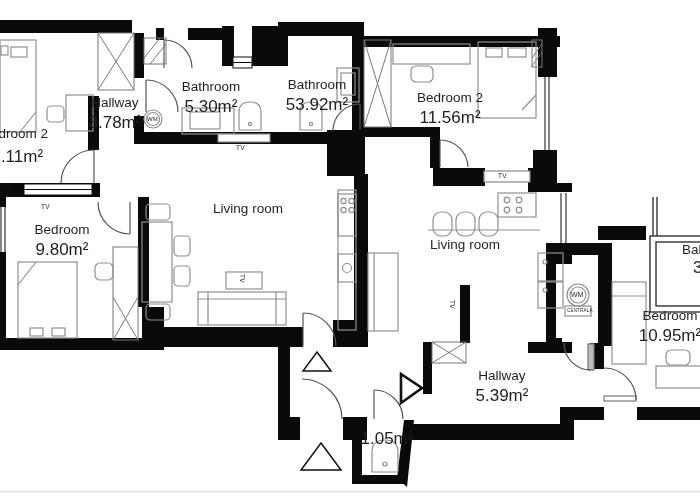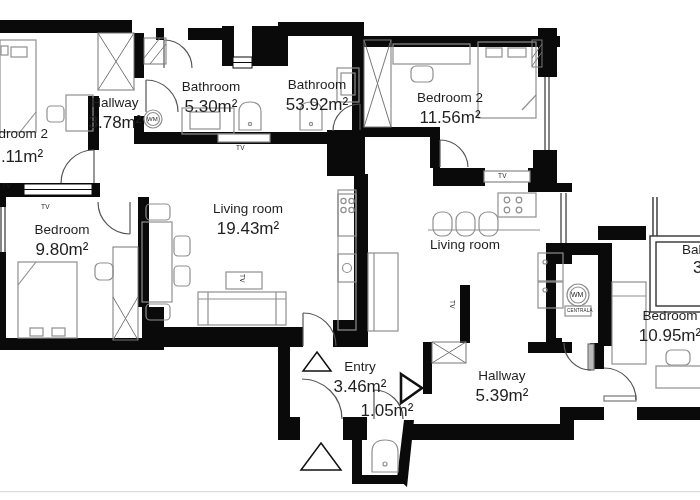--- a/index.html
+++ b/index.html
@@ -259,39 +259,34 @@
     <span class="rarea">11.56m²</span>
   </div>
 
   <div class="room-label" style="left:22px;top:222px;width:80px;">
     <span class="rname">Bedroom</span>
     <span class="rarea">9.80m²</span>
   </div>
 
   <div class="room-label" style="left:198px;top:201px;width:100px;">
     <span class="rname">Living room</span>
-    <span class="rarea">19.43m²</span>
   </div>
 
   <div class="room-label" style="left:415px;top:237px;width:100px;">
     <span class="rname">Living room</span>
   </div>
 
 
   <div class="room-label" style="left:460px;top:368px;width:84px;">
     <span class="rname">Hallway</span>
     <span class="rarea">5.39m²</span>
   </div>
 
-  <div class="room-label" style="left:322px;top:359px;width:76px;">
-    <span class="rname">Entry</span>
-    <span class="rarea">3.46m²</span>
-  </div>
-
-  <div class="room-label" style="left:357px;top:400px;width:60px;">
+
+  <div class="room-label" style="left:357px;top:428px;width:60px;">
     <span class="rarea">1.05m²</span>
   </div>
 
   <div class="room-label" style="left:620px;top:308px;width:100px;">
     <span class="rname">Bedroom</span>
     <span class="rarea">10.95m²</span>
   </div>
 
   <div class="room-label" style="left:682px;top:242px;width:90px;text-align:left;">
     <span class="rname">Balcony</span>

